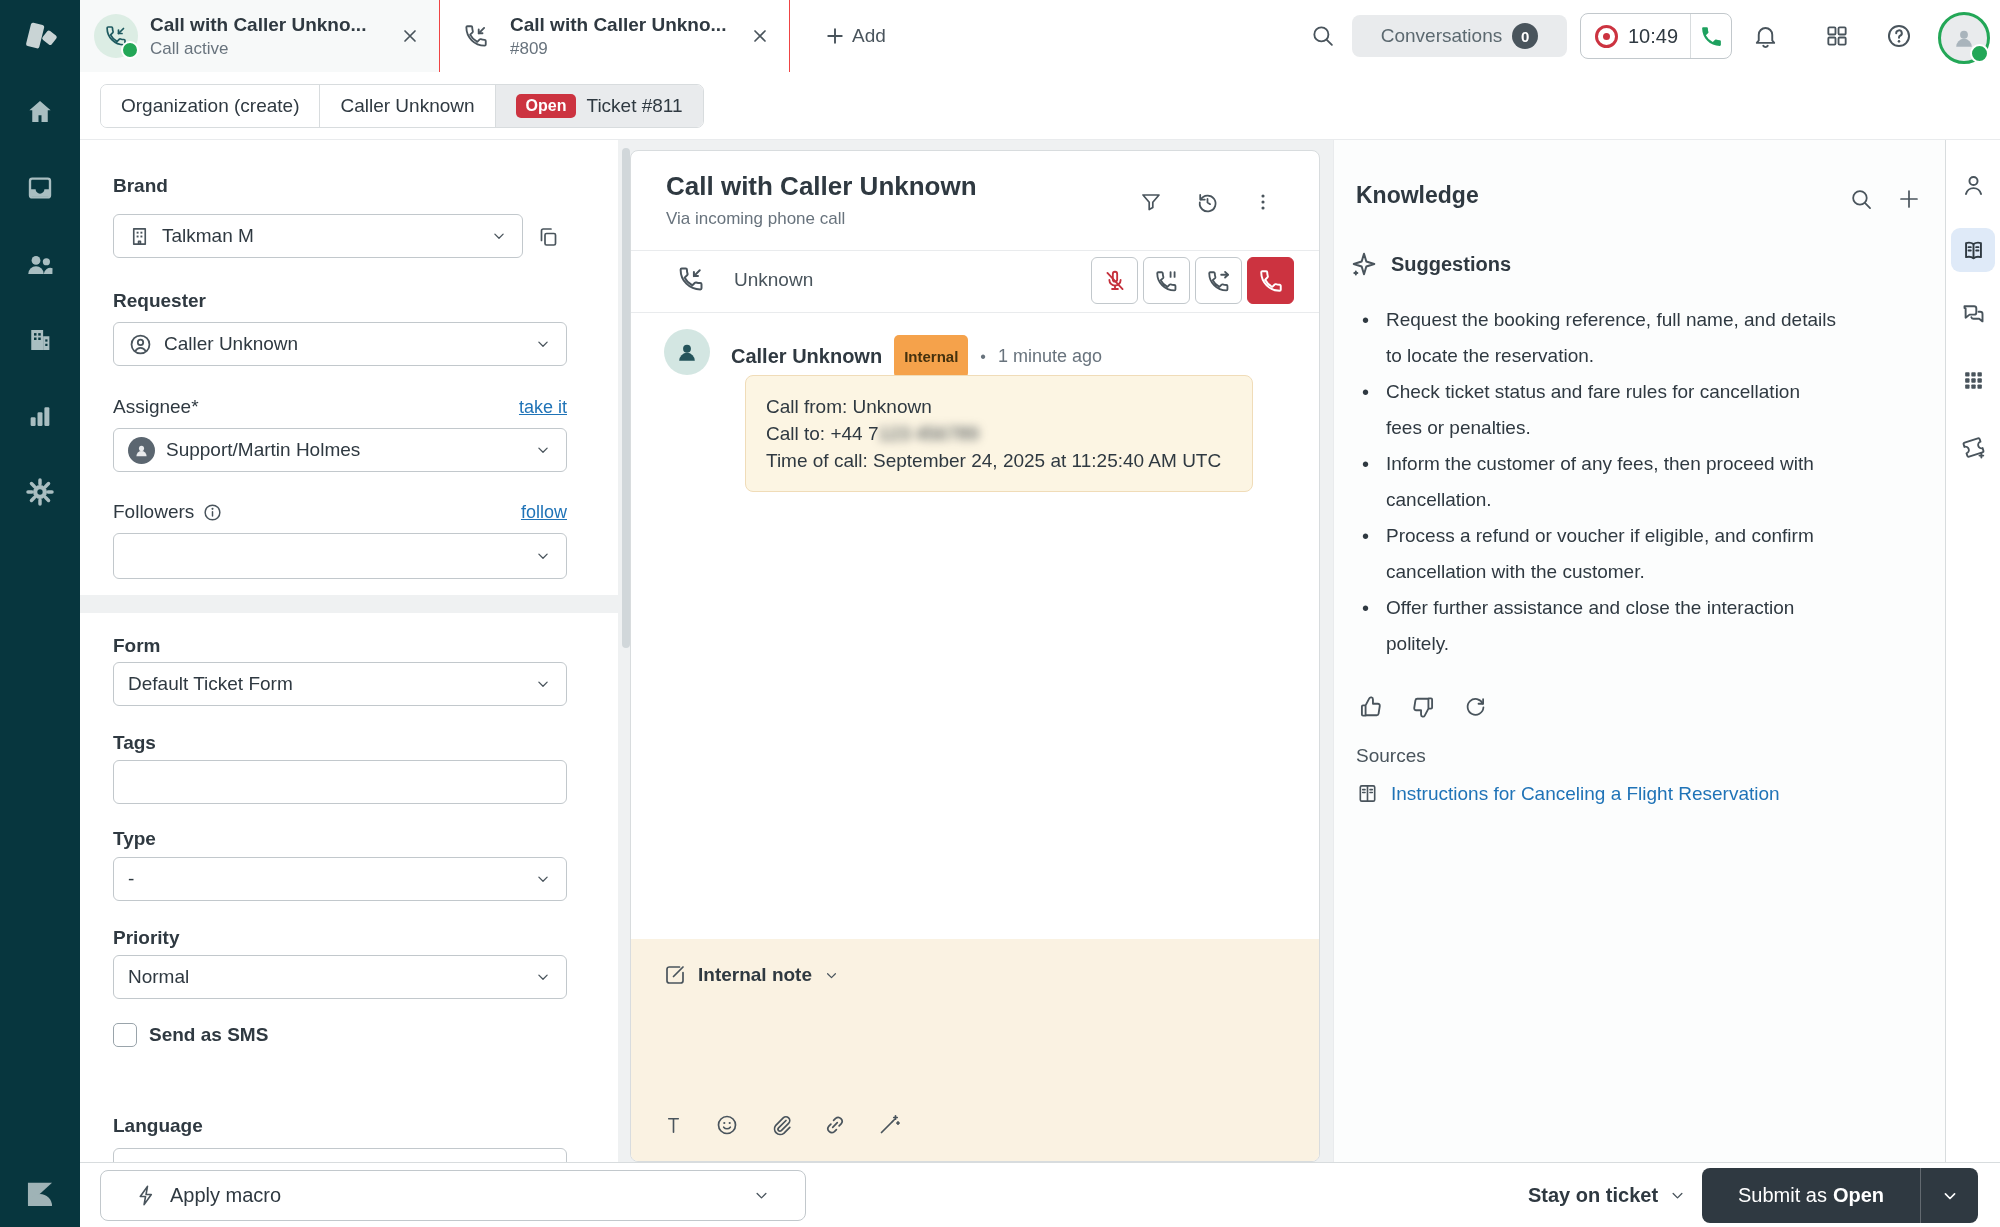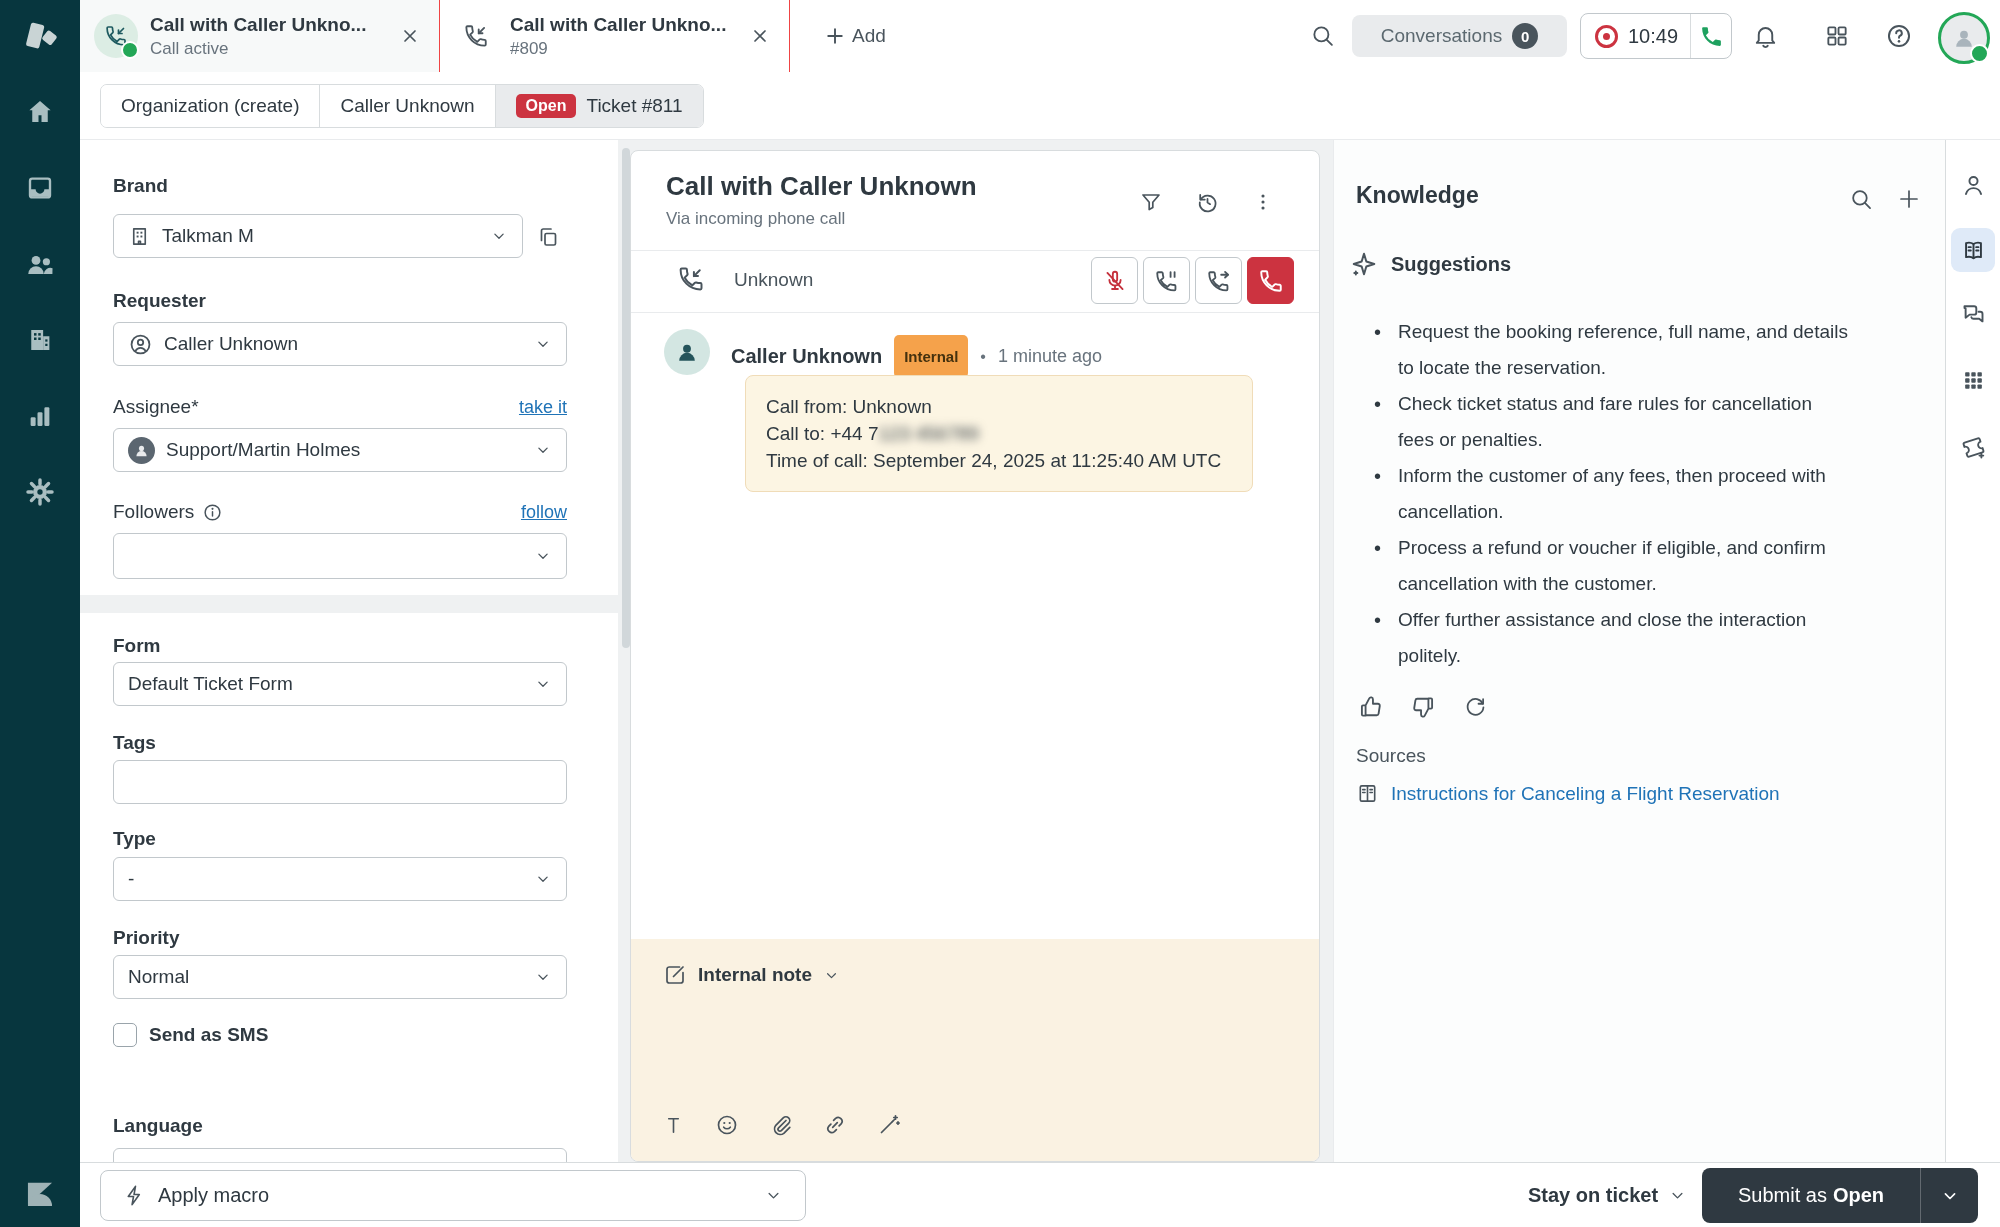--- a/index.html
+++ b/index.html
@@ -84,37 +84,37 @@
   .composer-head{position:absolute;left:32px;top:24px;display:flex;align-items:center;gap:11px;cursor:pointer}
   .composer-head .t{font-size:19px;font-weight:700;color:#2F3941}
   .tool{position:absolute;top:168px;width:36px;height:36px;display:flex;align-items:center;justify-content:center;border-radius:6px;cursor:pointer}
 
   
   .knowledge{position:absolute;left:1253px;top:0;width:612px;height:1022px;background:#FCFDFD;border-left:1px solid #E9EBED;box-sizing:border-box}
   .k-title{position:absolute;left:22px;top:42px;font-size:23px;font-weight:700;color:#2F3941}
   .k-ico{position:absolute;top:42px;width:34px;height:34px;display:flex;align-items:center;justify-content:center;cursor:pointer;border-radius:6px}
   .k-sugg{position:absolute;left:16px;top:110px;display:flex;align-items:center;gap:13px}
   .k-sugg .t{font-size:20px;font-weight:700;color:#2F3941}
-  .k-list{position:absolute;left:22px;top:162px;width:480px;margin:12px;padding:0;list-style:none}
+  .k-list{position:absolute;left:22px;top:162px;width:480px;margin:0;padding:0;list-style:none}
   .k-list li{position:relative;padding-left:30px;font-size:19px;line-height:36px;color:#2F3941}
   .k-list li::before{content:"•";position:absolute;left:6px;top:0;font-size:20px;line-height:36px;color:#2F3941}
   .k-feedback{position:absolute;left:22px;top:552px;display:flex;gap:22px}
   .k-feedback .fb{width:30px;height:30px;display:flex;align-items:center;justify-content:center;cursor:pointer}
   .k-sources-label{position:absolute;left:22px;top:605px;font-size:19px;color:#49545C}
   .k-source{position:absolute;left:22px;top:642px;display:flex;align-items:center;gap:12px;cursor:pointer}
   .k-source .lnk{font-size:19px;color:#1F73B7}
 
   
   .rail{position:absolute;left:1865px;top:0;width:55px;height:1022px;background:#fff;border-left:1px solid #D8DCDE;box-sizing:border-box}
   .rail-item{position:absolute;left:5px;width:44px;height:44px;border-radius:9px;display:flex;align-items:center;justify-content:center;cursor:pointer}
   .rail-item.active{background:#DFEAF8}
 
   
   .footer{position:absolute;left:80px;top:1162px;width:1920px;height:65px;background:#fff;border-top:1px solid #D8DCDE}
-  .macro{position:absolute;left:20px;top:7px;width:706px;height:51px;border:1px solid #C2C8CC;border-radius:8px;background:#fff;display:flex;align-items:center;gap:12px;padding:0 22px;box-sizing:border-box;cursor:pointer}
+  .macro{position:absolute;left:20px;top:7px;width:706px;height:51px;border:1px solid #C2C8CC;border-radius:8px;background:#fff;display:flex;align-items:center;gap:12px;padding:0 34px;box-sizing:border-box;cursor:pointer}
   .macro .t{font-size:20px;color:#2F3941;flex:1}
   .stay{position:absolute;left:1448px;top:0;height:65px;display:flex;align-items:center;gap:10px;font-size:20px;font-weight:700;color:#2F3941;cursor:pointer}
   .submit{position:absolute;left:1622px;top:5px;height:55px;display:flex;cursor:pointer}
   .submit .main-b{background:#2F3941;color:#fff;font-size:20px;display:flex;align-items:center;padding:0 36px;border-radius:8px 0 0 8px}
   .submit .main-b .b{font-weight:700;margin-left:6px}
   .submit .chev-b{background:#2F3941;border-left:1px solid rgba(255,255,255,.25);width:57px;display:flex;align-items:center;justify-content:center;border-radius:0 8px 8px 0}
 </style>
 </head>
 <body>
 

